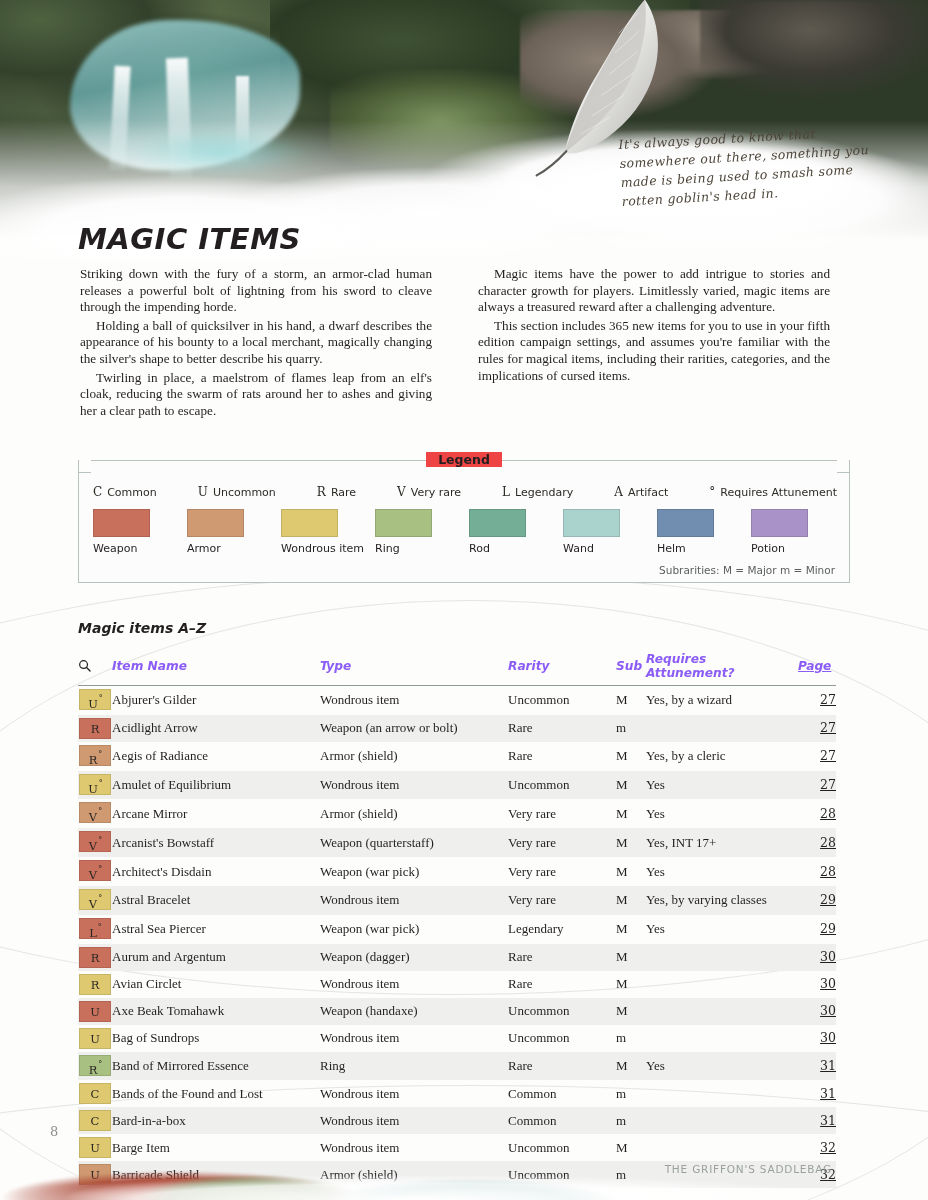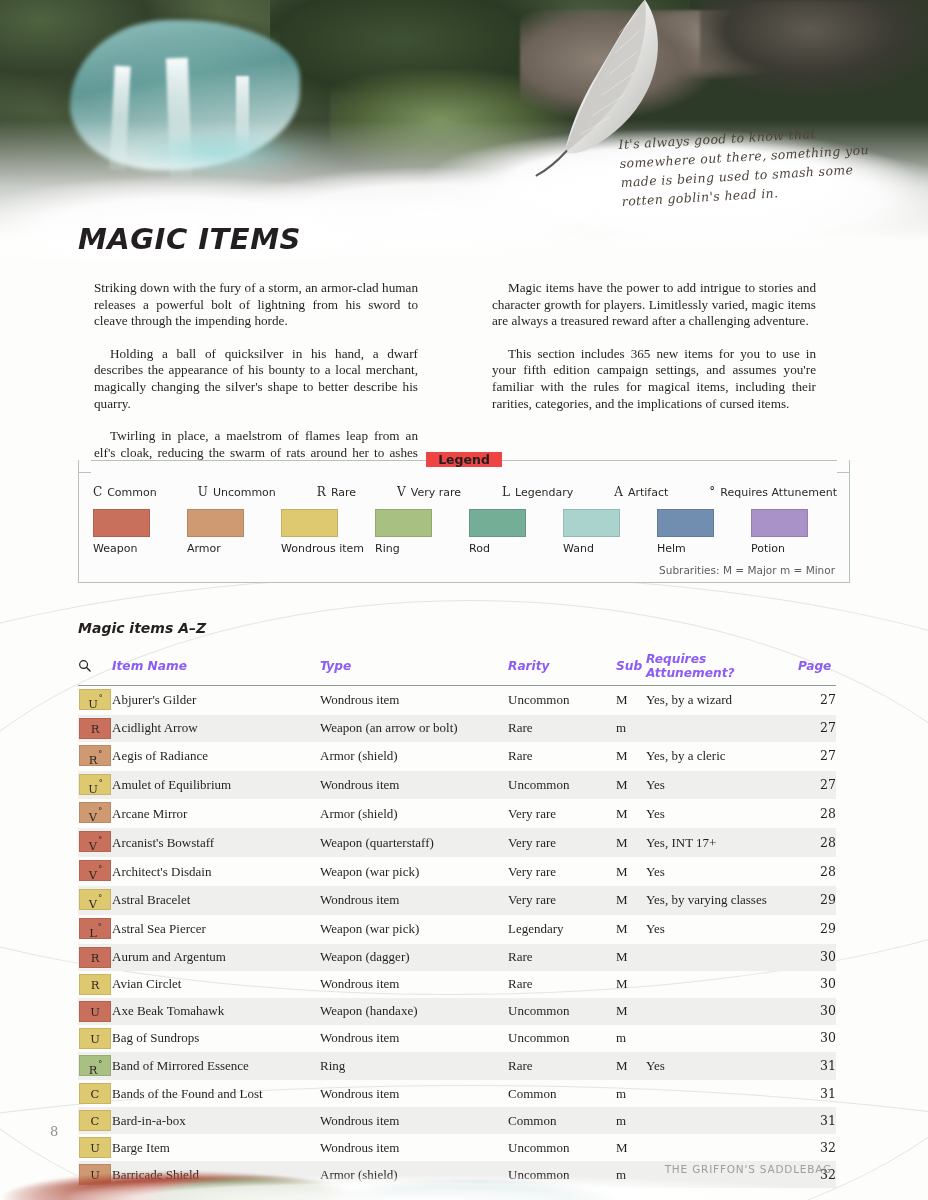--- a/index.html
+++ b/index.html
@@ -152,21 +152,21 @@
 
   .col {
     position: absolute;
     width: 356px;
     font-size: 13.2px;
     line-height: 16.6px;
     text-align: justify;
   }
   .col.left { left: 78px; top: 264px; }
   .col.right { left: 476px; top: 264px; }
-  .col p { margin: 16px; text-indent: 16px; }
+  .col p { margin: 2px; text-indent: 16px; }
   .col p.first { text-indent: 0; }
 
   
   .legend-box {
     position: absolute;
     left: 78px; top: 460px;
     width: 772px; height: 123px;
     border: 1px solid #b9c3bd;
     background: #fbfcfb;
   }
@@ -277,21 +277,21 @@
     vertical-align: middle;
     font-size: 13px;
   }
   table.items tbody tr.alt td { background: #eff0ee; }
   .c-badge { width: 34px; }
   .c-name  { width: 208px; }
   .c-type  { width: 188px; }
   .c-rar   { width: 108px; }
   .c-sub   { width: 30px; }
   .c-att   { width: 152px; }
-  .c-page  { width: 38px; }
+  .c-page  { width: 38px; text-decoration: underline; }
   th.c-page, td.c-page { text-align: right; padding-right: 14px; }
   th.c-badge { text-align: center; }
   td.c-badge { text-align: center; }
   td.c-name, th.c-name { padding-left: 6px; }
   td.c-sub, th.c-sub { text-align: left; margin-top: 32px; }
   .pagenum {
     font-family: "DejaVu Serif", serif;
     font-size: 12.5px;
   }
 

